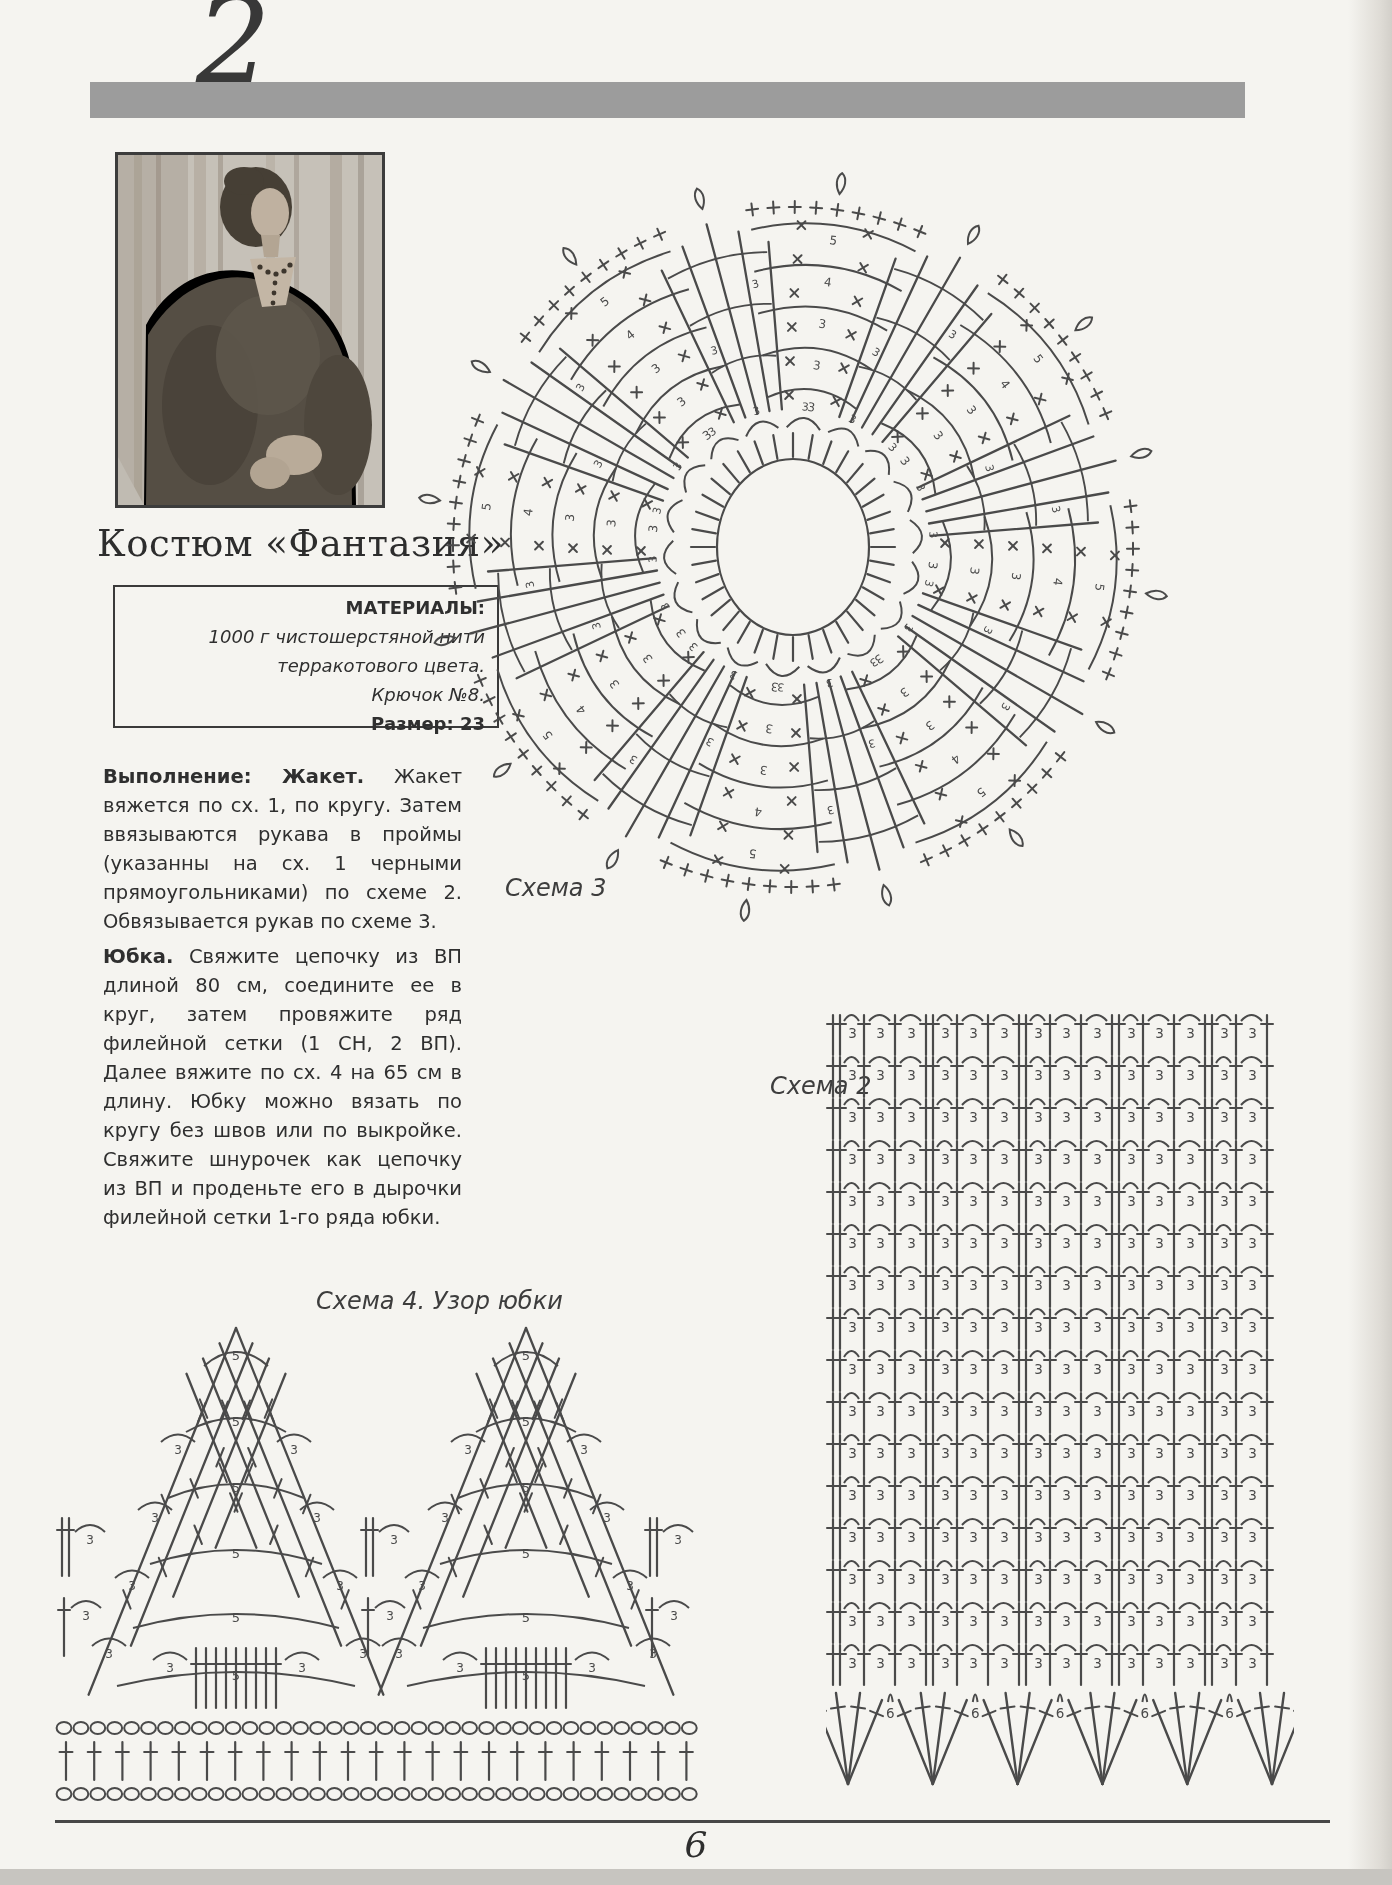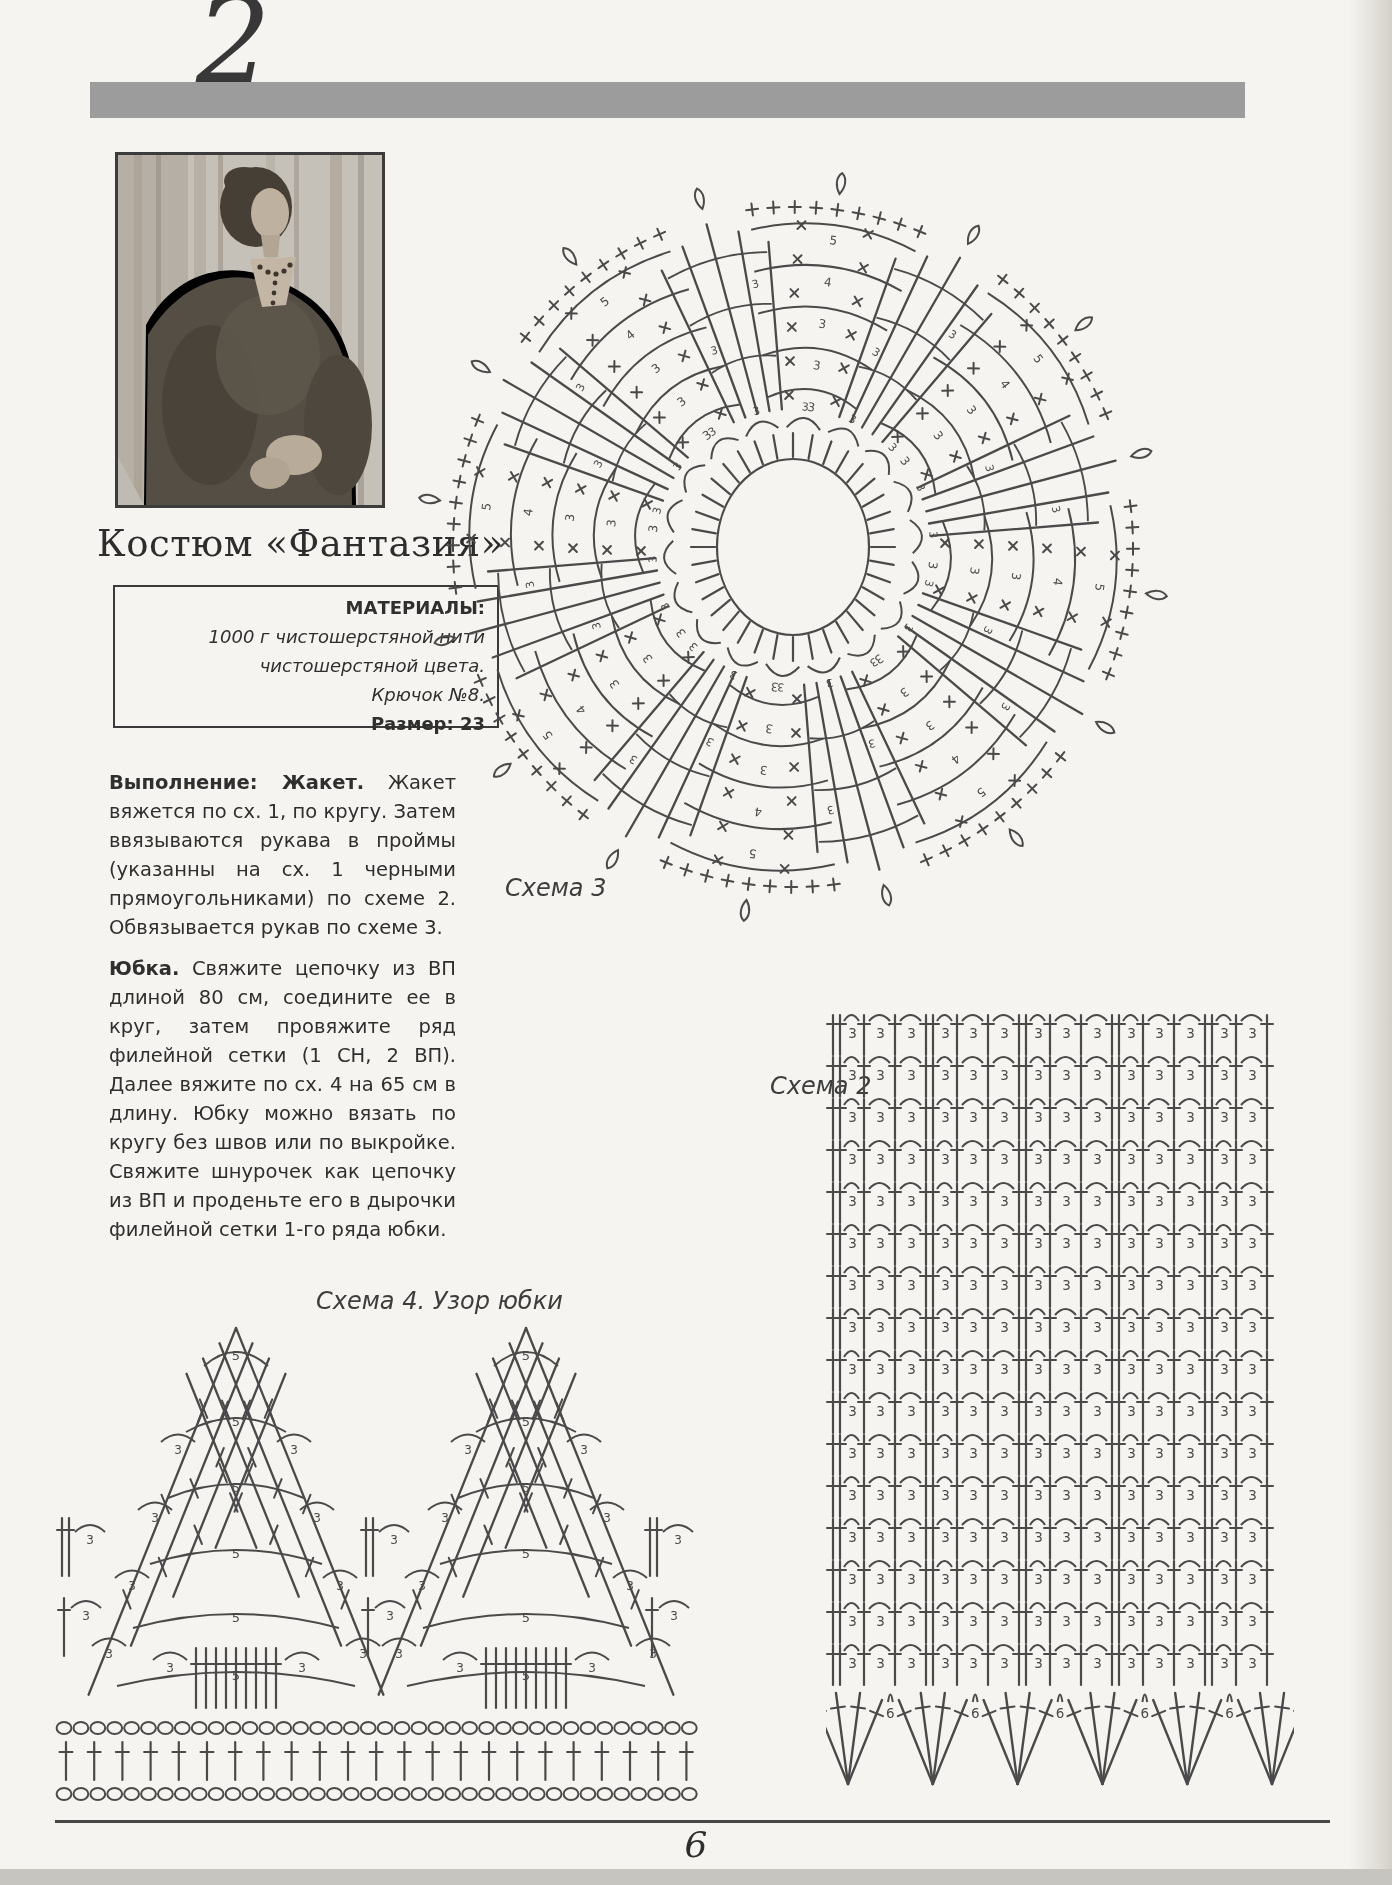--- a/index.html
+++ b/index.html
@@ -31,21 +31,21 @@
     border:2.5px solid #3a3a3a; box-sizing:border-box; padding:6px 12px;
     font-size:18px; line-height:29px;text-align:right;
   }
   .materials .m-head{font-weight:bold;}
   .materials .m-line{font-style:italic;}
   .materials .m-size{font-weight:bold;}
   .bodytext{
     position:absolute; left:97px; top:756px; width:371px;
     font-size:19.5px; line-height:29px; text-align:justify;
   }
-  .bodytext p{margin:12px;}
+  .bodytext p{margin:6px;}
   .dia-label{
     position:absolute; font-style:italic; font-size:24px; color:#3d3d3d; white-space:nowrap;text-align:center;
   }
   #lbl-s3{left:505px; top:874px;}
   #lbl-s2{left:722px; top:1072px;margin-left:48px;}
   #lbl-s4{left:316px; top:1259px;margin-top:28px;}
   .dsvg{position:absolute;}
   #schema3{left:415px; top:135px;}
   #schema2{left:826px; top:1002px;}
   #schema4{left:50px;  top:1308px;}
@@ -101,21 +101,21 @@
       <ellipse cx="152" cy="318" rx="20" ry="16" fill="#b2a492"></ellipse>
       <polygon points="0,350 0,302 26,350" fill="#c0bbb2"></polygon>
     </svg>
   </div>
 
   <h1 class="article-title">Костюм «Фантазия»</h1>
 
   <div class="materials">
     <div class="m-head">МАТЕРИАЛЫ:</div>
     <div class="m-line">1000 г чистошерстяной нити</div>
-    <div class="m-line">чистошерстяной цвета.</div>
+    <div class="m-line">терракотового цвета.</div>
     <div class="m-line">Крючок №8.</div>
     <div class="m-size">Размер: 23</div>
   </div>
 
   <div class="bodytext">
     <p><b>Выполнение: Жакет.</b> Жакет вяжется по сх. 1, по кругу. Затем ввязываются рукава в проймы (указанны на сх. 1 черными прямоугольниками) по схеме 2. Обвязывается рукав по схеме 3.</p>
     <p><b>Юбка.</b> Свяжите цепочку из ВП длиной 80 см, соедините ее в круг, затем провяжите ряд филейной сетки (1 СН, 2 ВП). Далее вяжите по сх. 4 на 65 см в длину. Юбку можно вязать по кругу без швов или по выкройке. Свяжите шнурочек как цепочку из ВП и проденьте его в дырочки филейной сетки 1-го ряда юбки.</p>
   </div>
 
   <div class="dia-label" id="lbl-s3">Схема 3</div>

